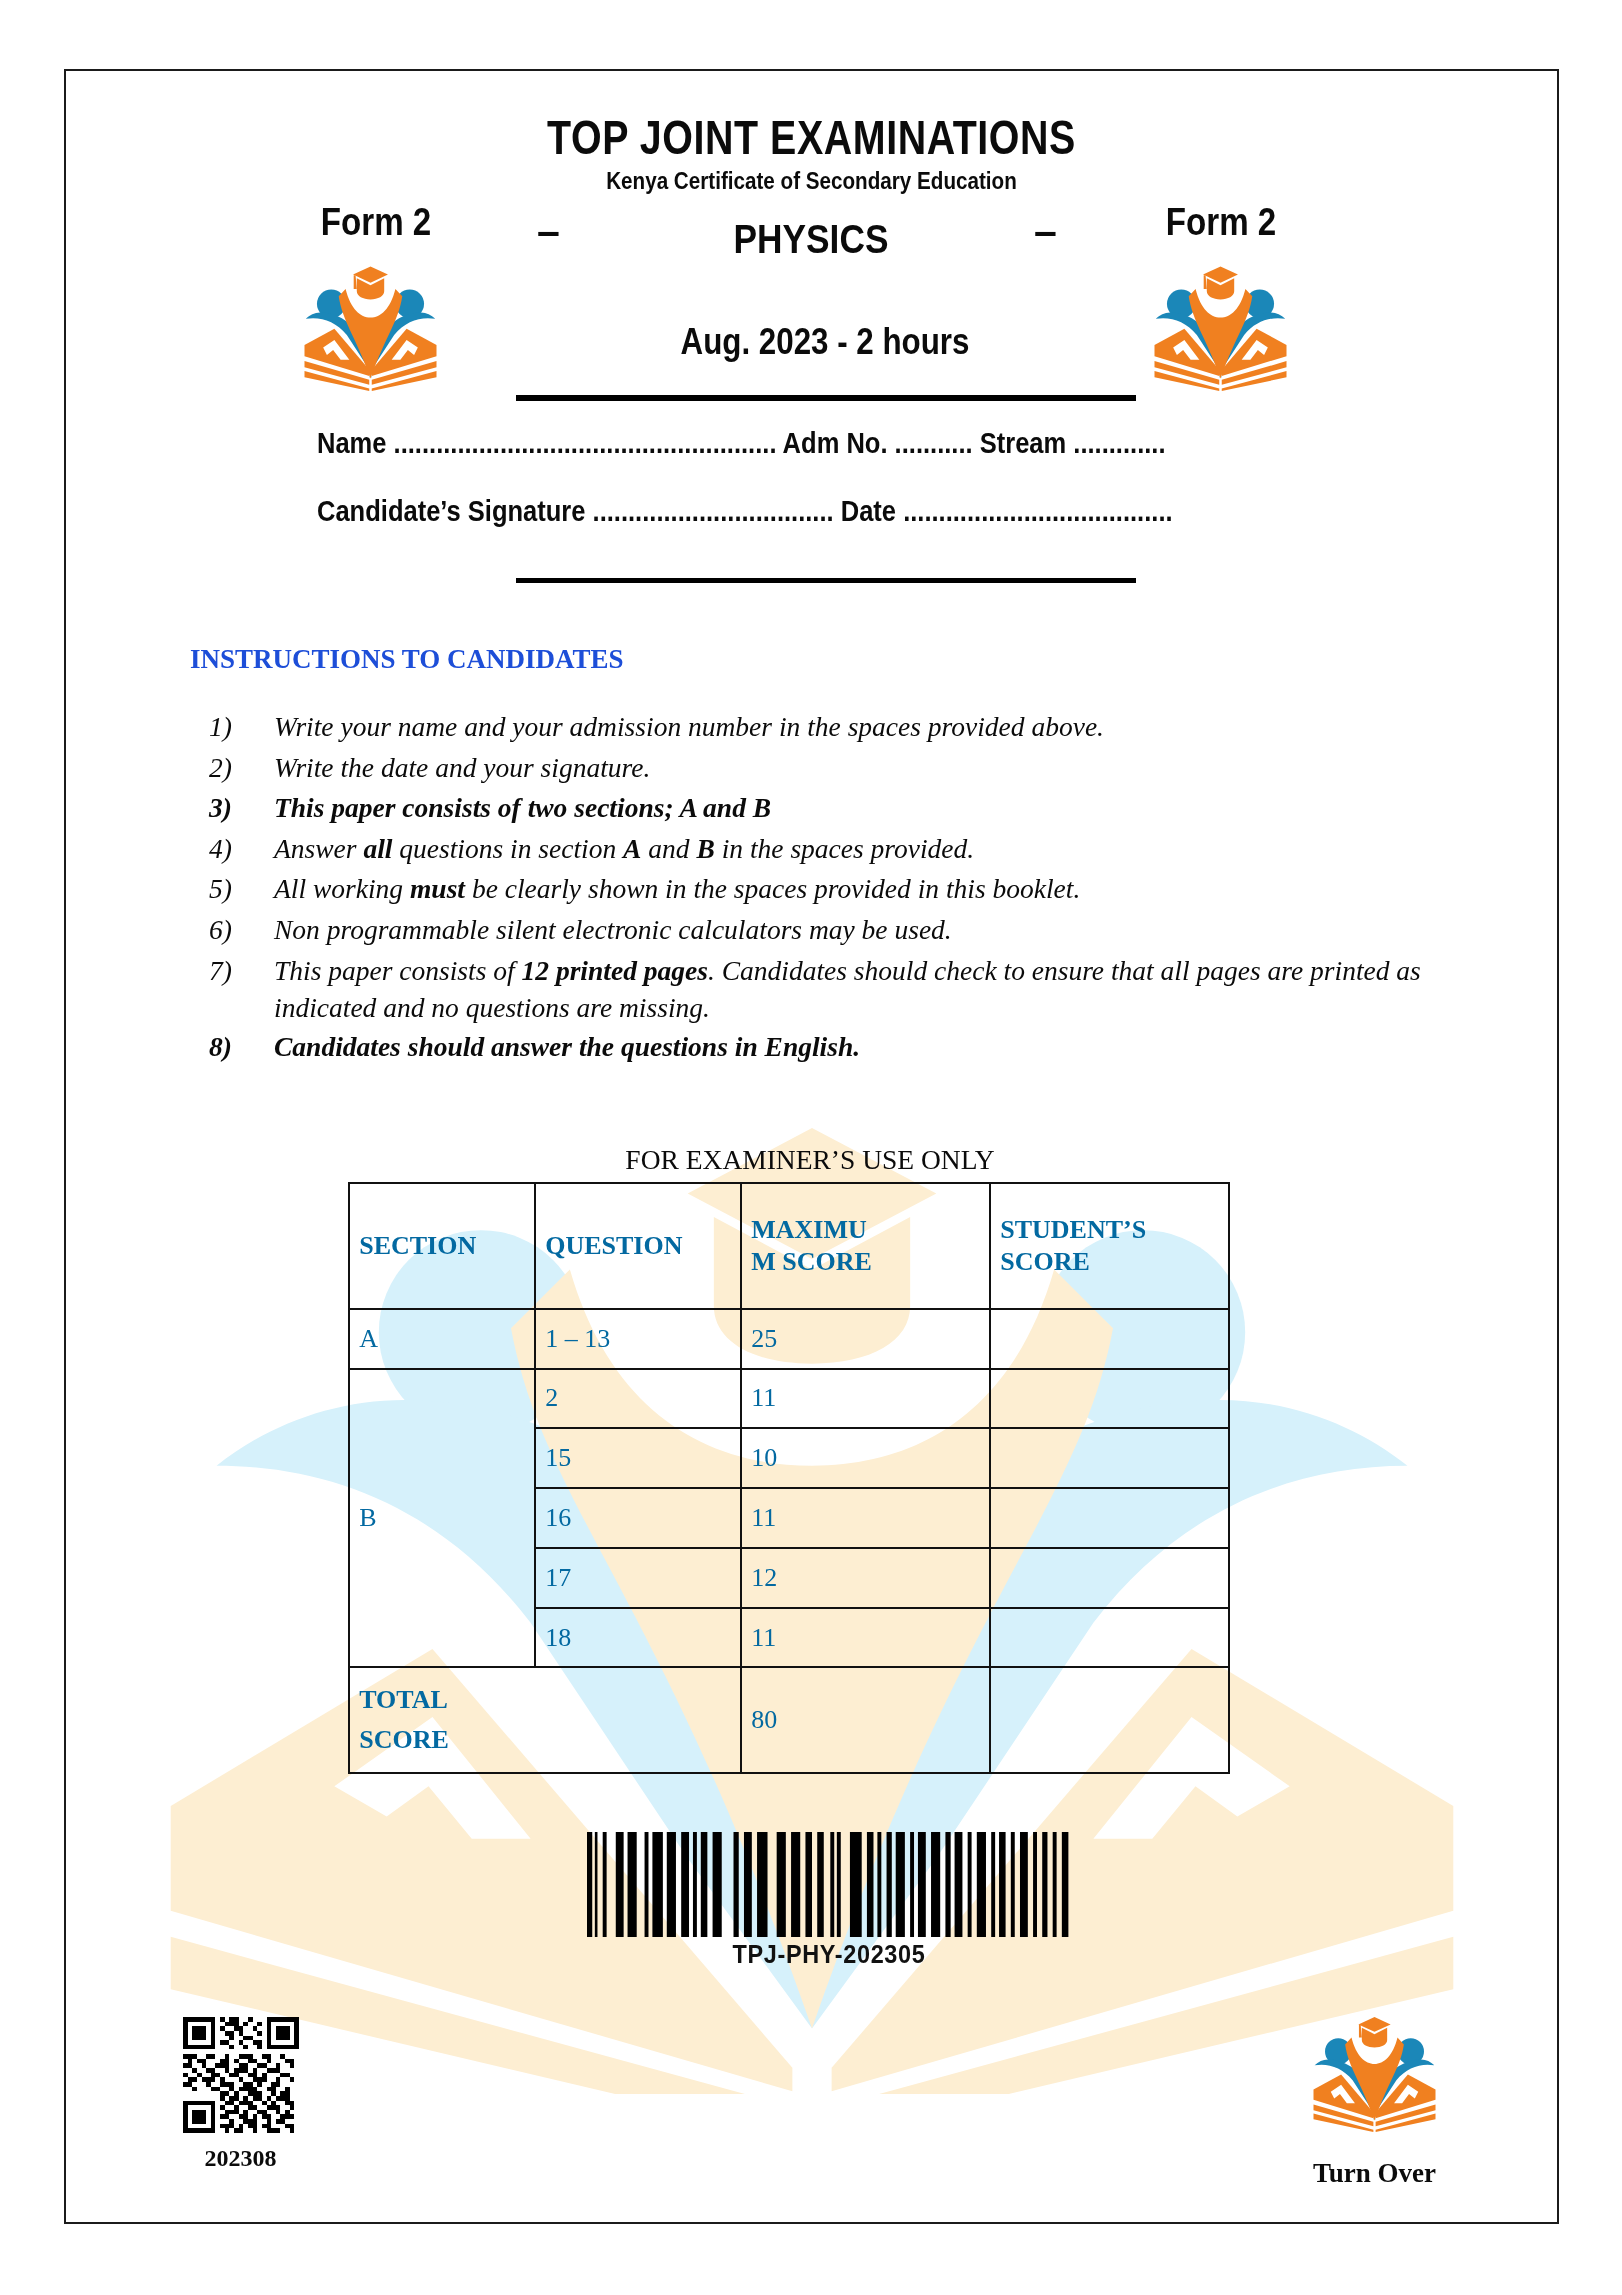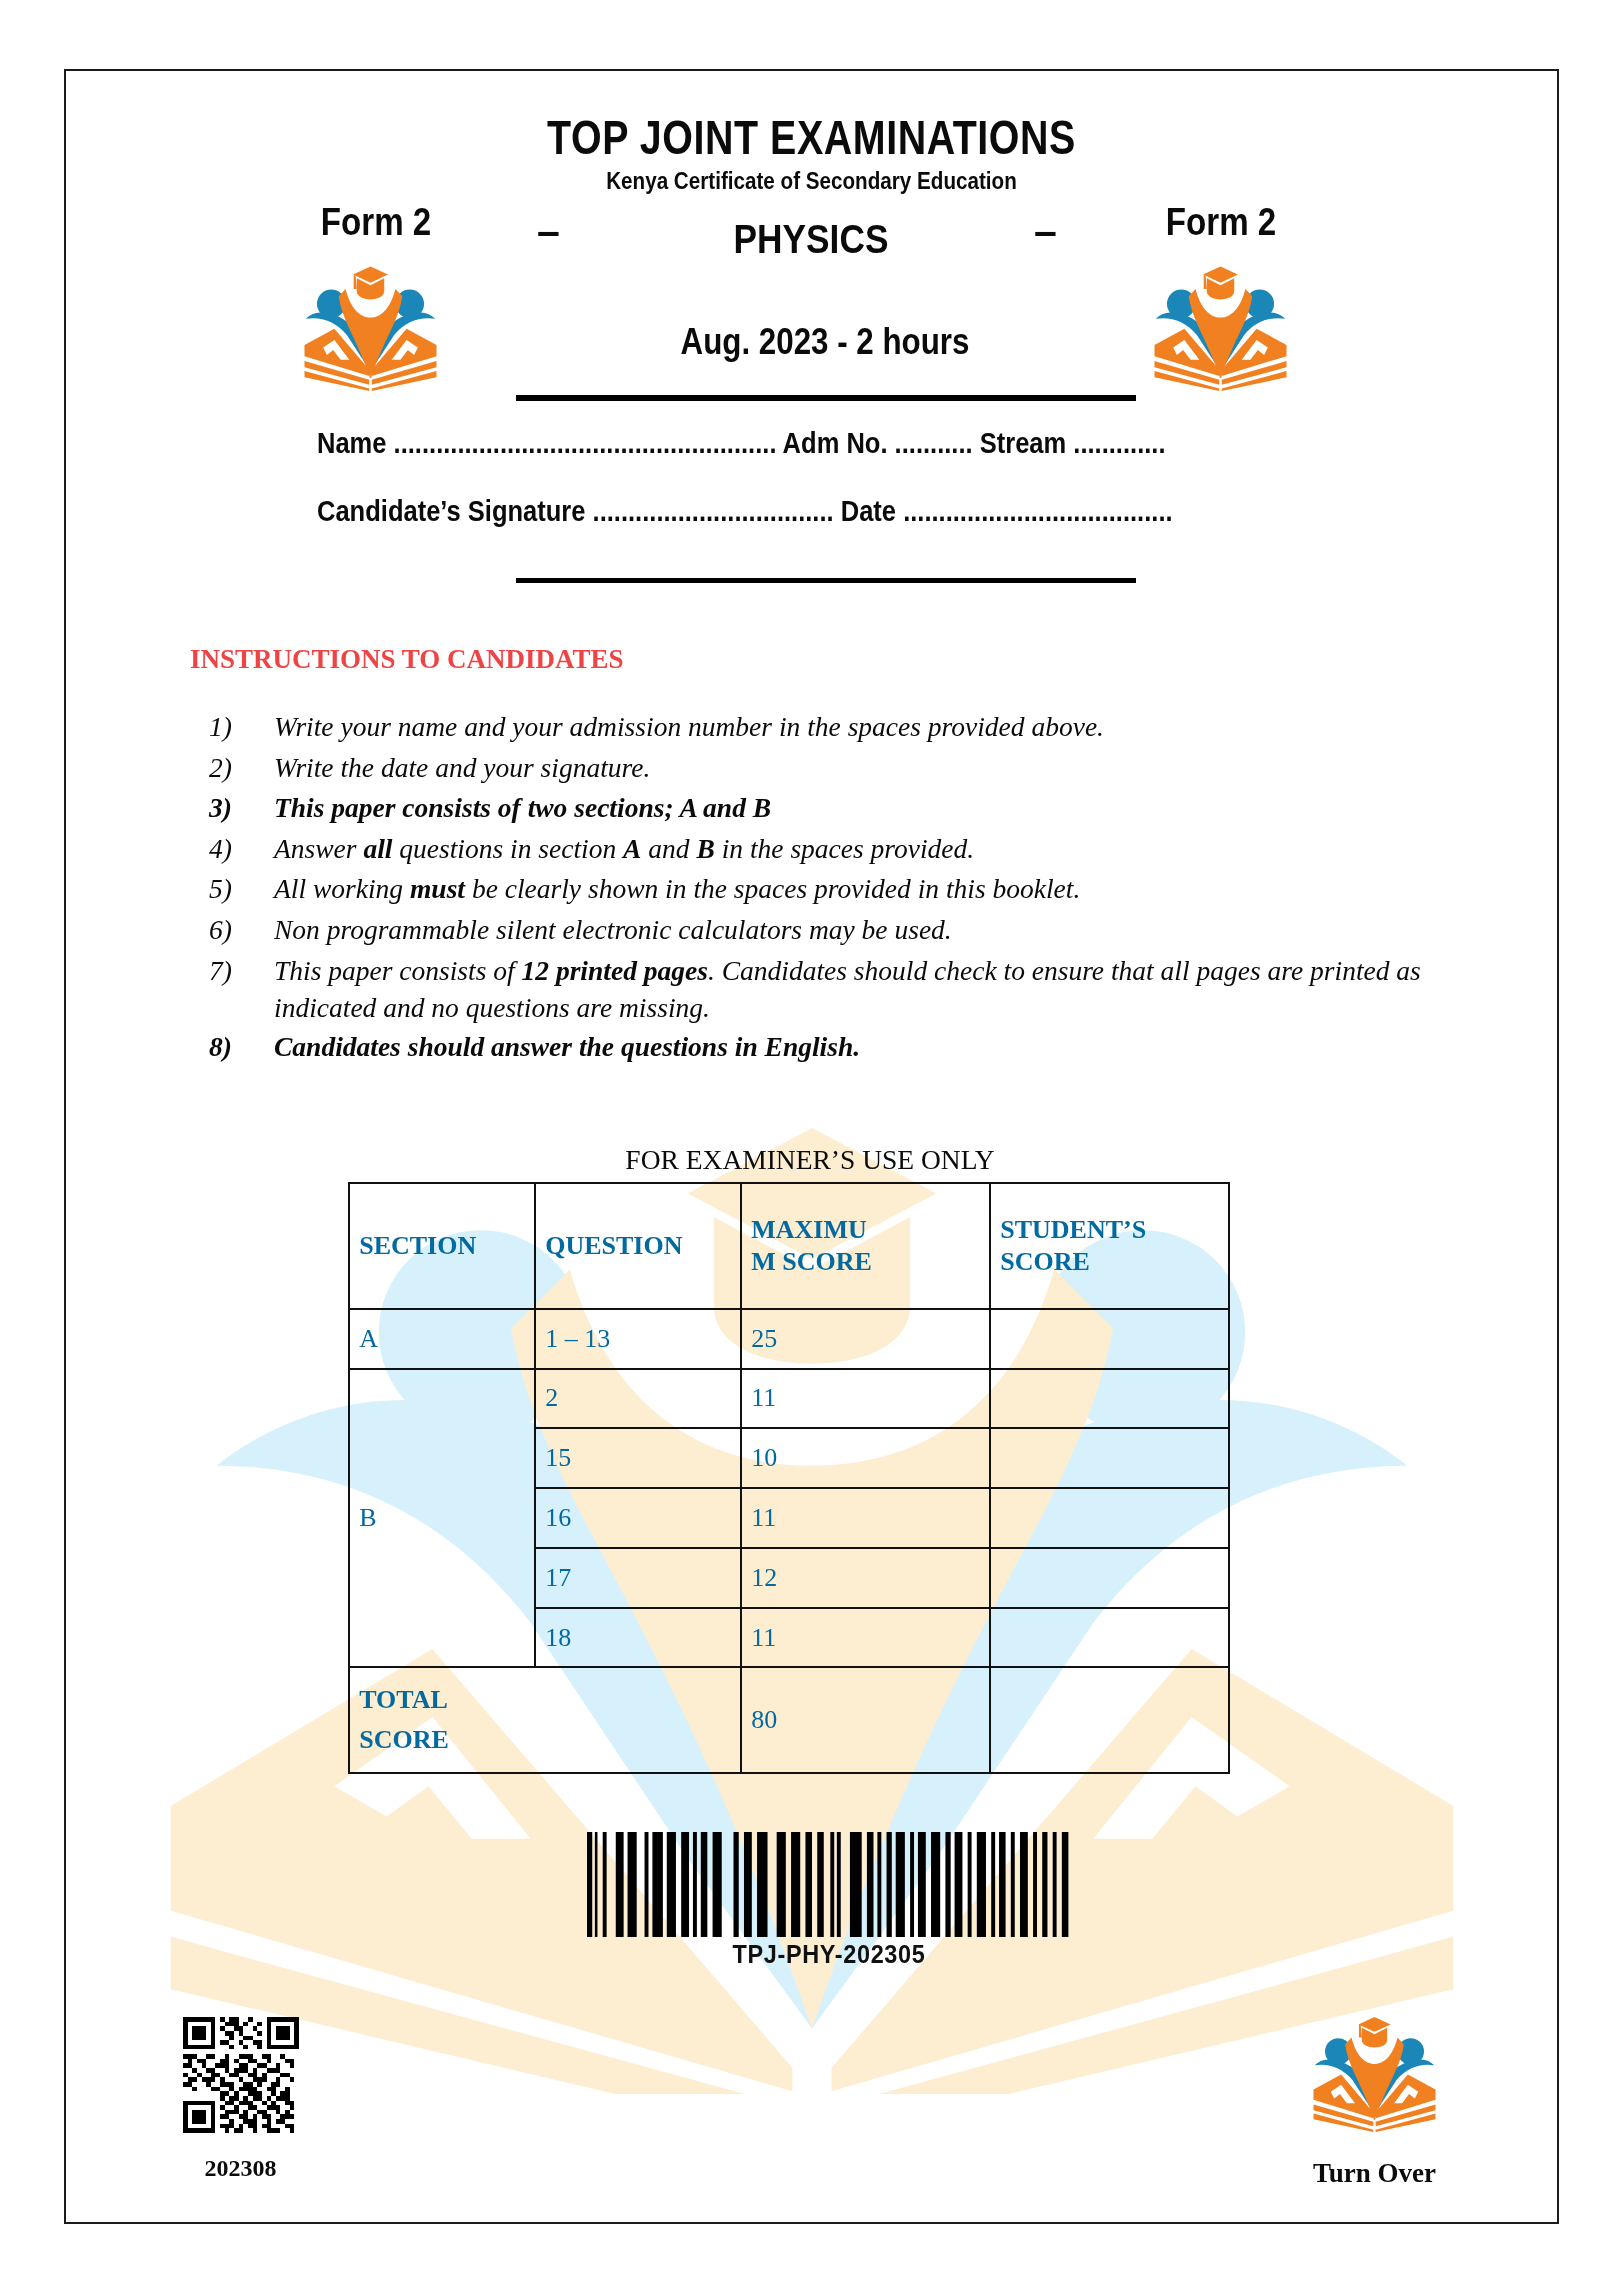--- a/index.html
+++ b/index.html
@@ -173,21 +173,21 @@
   .cand-row.r2 { left: 317px; top: 495px; }
 
   
   .instr-heading {
     position: absolute;
     left: 190px;
     top: 644px;
     font-size: 27px;
     font-weight: bold;
     font-family: "Liberation Serif", serif;
-    color: #ef4444;
+    color: #1d4ed8;
   }
   #instruction-list {
     position: absolute;
     left: 209px;
     top: 708px;
     width: 1243px;
   }
   .instr-item {
     position: relative;
     padding-left: 65px;
@@ -286,21 +286,21 @@
     left: 175px;
     top: 2017px;
     width: 131px;
     text-align: center;
   }
   #qr-code { width: 116px; height: 116px; display: block; margin: 0 auto; }
   .qr-label {
     font-size: 24px;
     font-weight: bold;
     color: #0b0b0b;
-    margin-top: 22px;
+    margin-top: 12px;
   }
 
   
   #turnover-block {
     position: absolute;
     left: 1283px;
     top: 2010px;
     width: 183px;
     text-align: center;
   }

